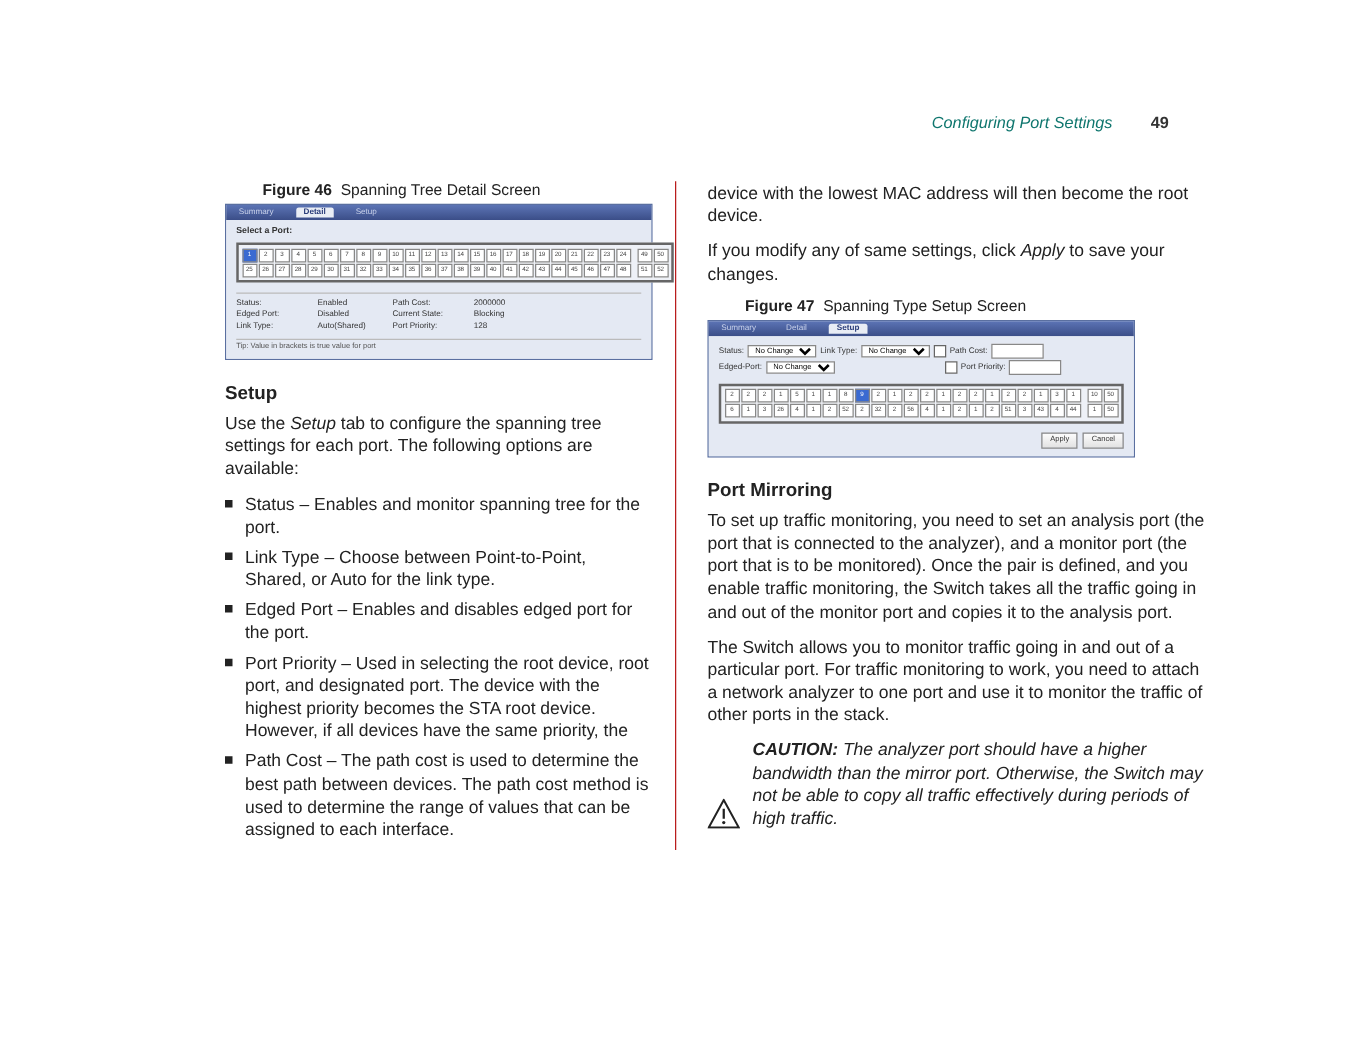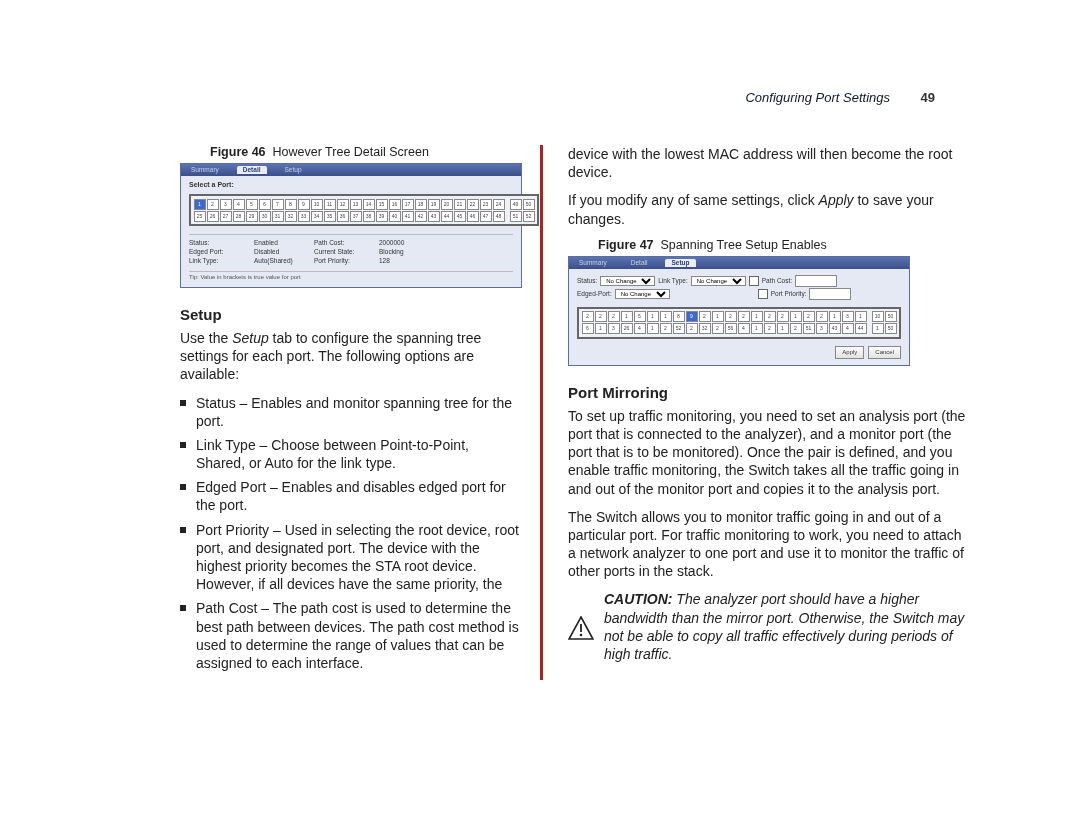--- a/index.html
+++ b/index.html
@@ -15,21 +15,21 @@
     position: relative;
     box-sizing: border-box;
     padding: 90px 70px 40px 70px;
   }
   .running-head {
     position: absolute;
     top: 90px;
     right: 190px;
     font-style: italic;
     font-size: 13px;
-    color: #0f172a;
+    color: #0f766e;
     margin-left: 36px;
   }
   .page-number {
     position: absolute;
     top: 90px;
     right: 145px;
     font-size: 13px;
     font-weight: bold;
     color: #333;
   }
@@ -37,21 +37,21 @@
     display: flex;
     width: 100%;
     margin-top: 55px;
     gap: 0;
   }
   .col {
     width: 50%;
     box-sizing: border-box;
   }
   .col-left  { padding-right: 20px; padding-left: 110px; }
-  .col-right { padding-left: 10px; padding-right: 40px; border-left: 3px solid #b91c1c; padding-left: 25px;}
+  .col-right { padding-left: 10px; padding-right: 40px; border-left: 1px solid #b91c1c; padding-left: 25px;}
   .fig-caption {
     font-size: 12.5px;
     margin: 0 0 4px 0;
   }
   .fig-caption b { font-weight: bold; padding-left: 30px; }
   .screenshot {
     border: 1px solid #5a6fa0;
     background: #e9edf5;
     font-size: 7px;
     color: #333;
@@ -171,21 +171,21 @@
     content: "";
     position: absolute;
     left: 0;
     top: 6px;
     width: 6px;
     height: 6px;
     background: #222;
   }
   .caution-row {
     display: flex;
-    align-items: center;
+    align-items: flex-end;
     gap: 10px;
     margin-top: 10px;
   }
   .caution-icon {
     flex: 0 0 auto;
     margin-top: 2px;
   }
   .caution-text {
     font-size: 14px;
     line-height: 1.3;
@@ -198,21 +198,21 @@
 
 <div class="page">
   <div class="running-head">Configuring Port Settings</div>
   <div class="page-number">49</div>
 
   <div class="columns">
 
     <div class="col col-left">
 
       <div class="fig-caption">
-        <b>Figure 46</b>&nbsp;&nbsp;<span>However Tree Detail Screen</span>
+        <b>Figure 46</b>&nbsp;&nbsp;<span>Spanning Tree Detail Screen</span>
       </div>
 
       <div class="screenshot ss1">
         <div class="ss-tabs">
           <span>Summary</span>
           <span class="active-tab">Detail</span>
           <span>Setup</span>
         </div>
         <div class="ss-body">
           <div class="ss-label-bold">Select a Port:</div>
@@ -313,21 +313,21 @@
       </ul>
     </div>
 
     <div class="col col-right">
       <p class="body" style="margin-top:0">device with the lowest MAC address will then become the root device.</p>
       <p class="body">
         <span>If you modify any of same settings, click </span><span class="ital">Apply</span><span> to save your changes.</span>
       </p>
 
       <div class="fig-caption">
-        <b>Figure 47</b>&nbsp;&nbsp;<span>Spanning Tree Setup Enables</span>
+        <b>Figure 47</b>&nbsp;&nbsp;<span>Spanning Type Setup Screen</span>
       </div>
 
       <div class="screenshot ss2">
         <div class="ss-tabs">
           <span>Summary</span>
           <span>Detail</span>
           <span class="active-tab">Setup</span>
         </div>
         <div class="ss-body">
           <div class="form-row">

